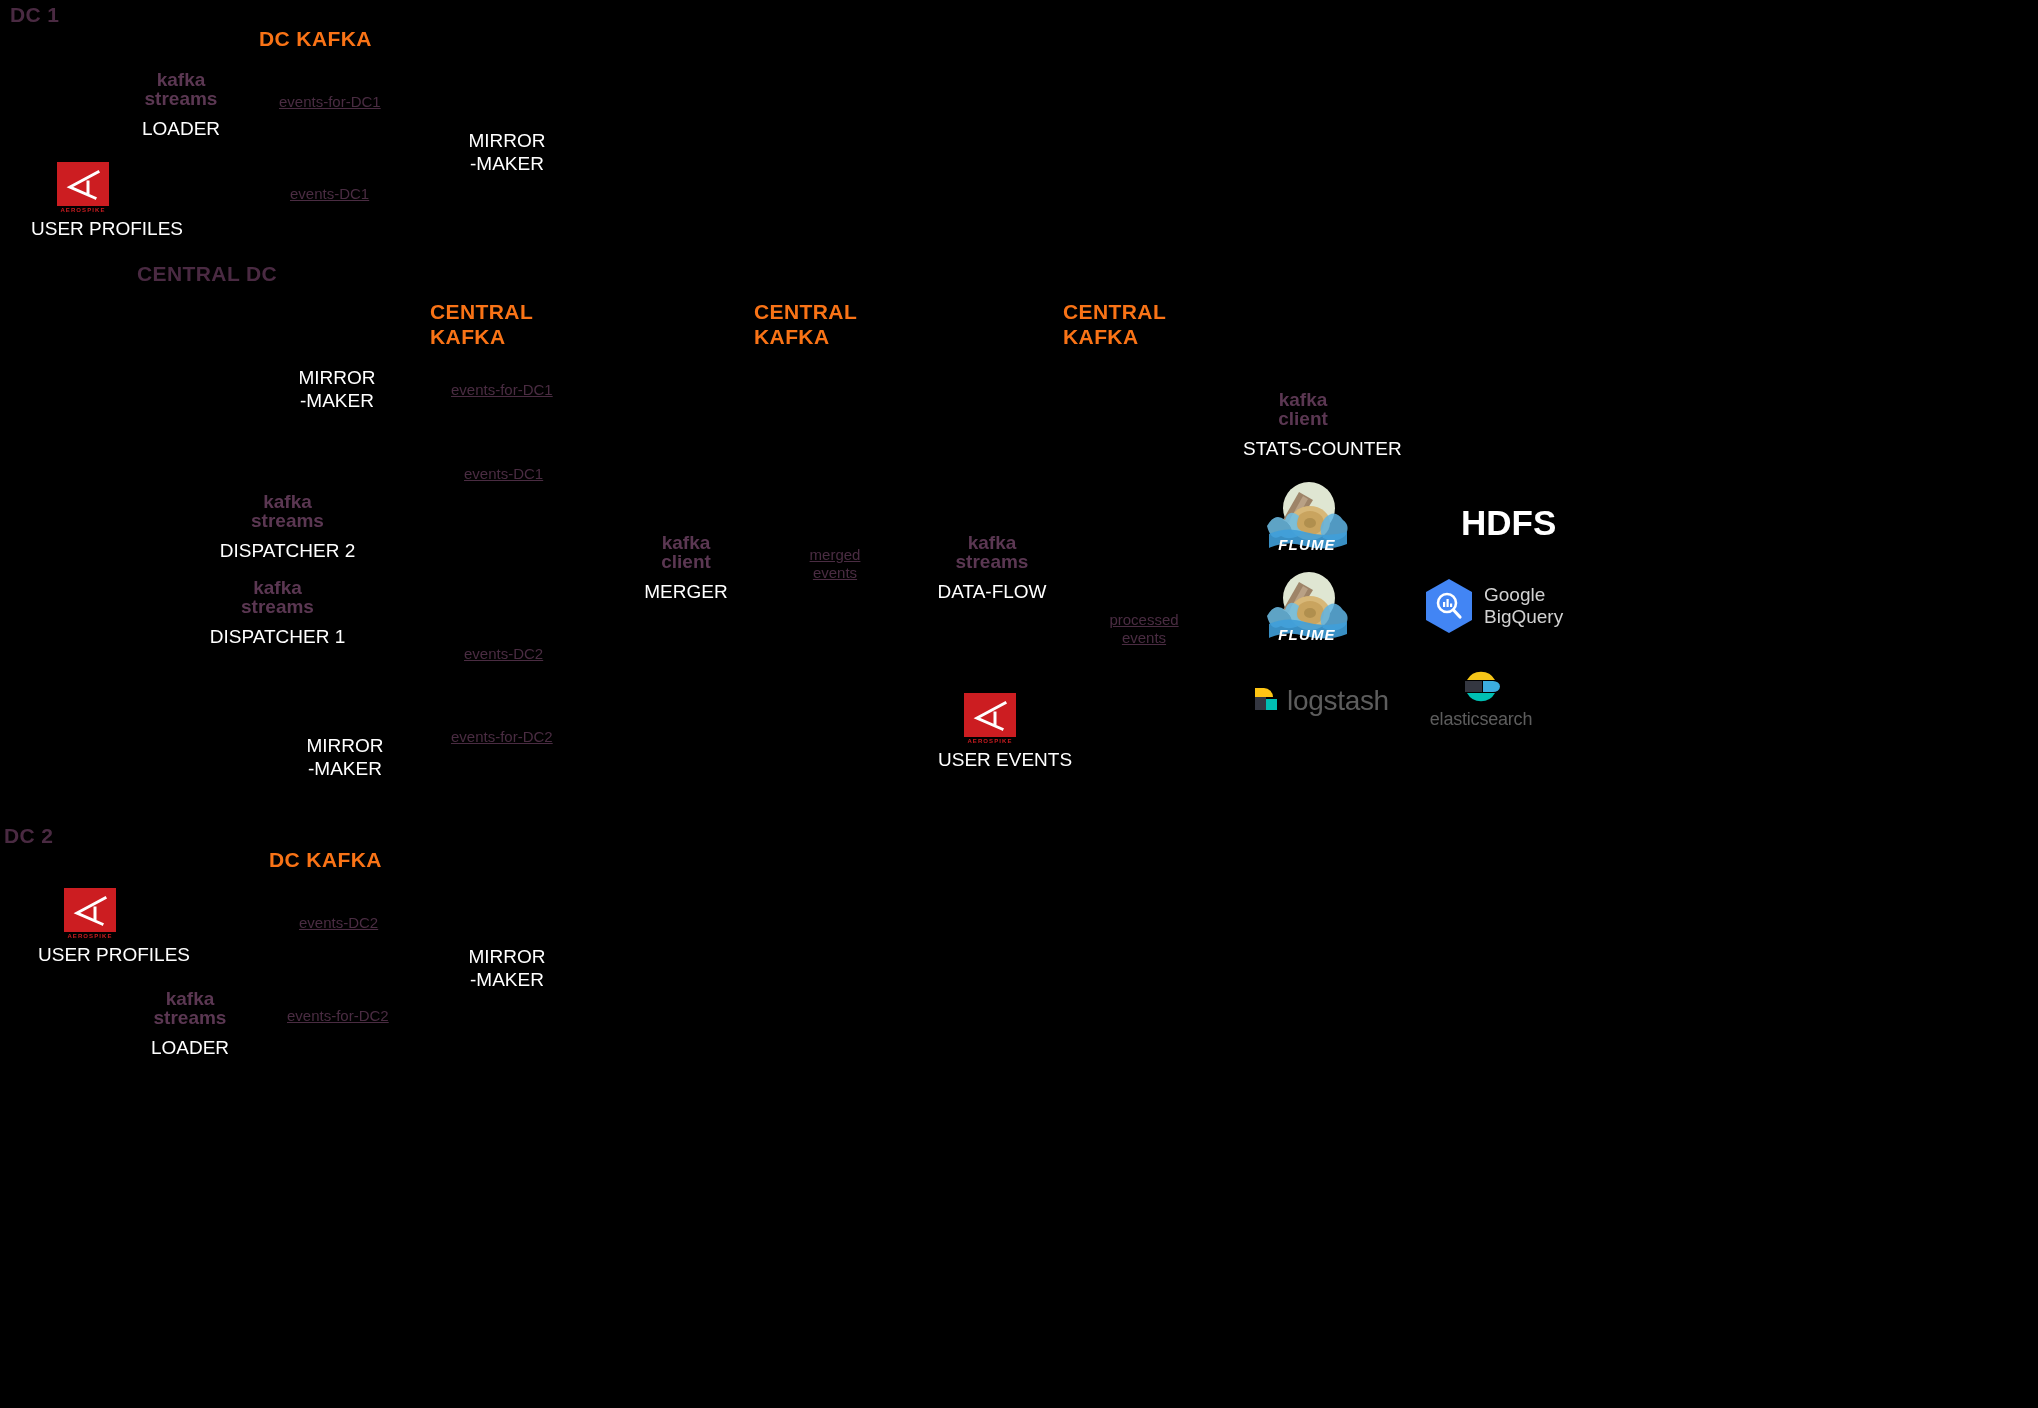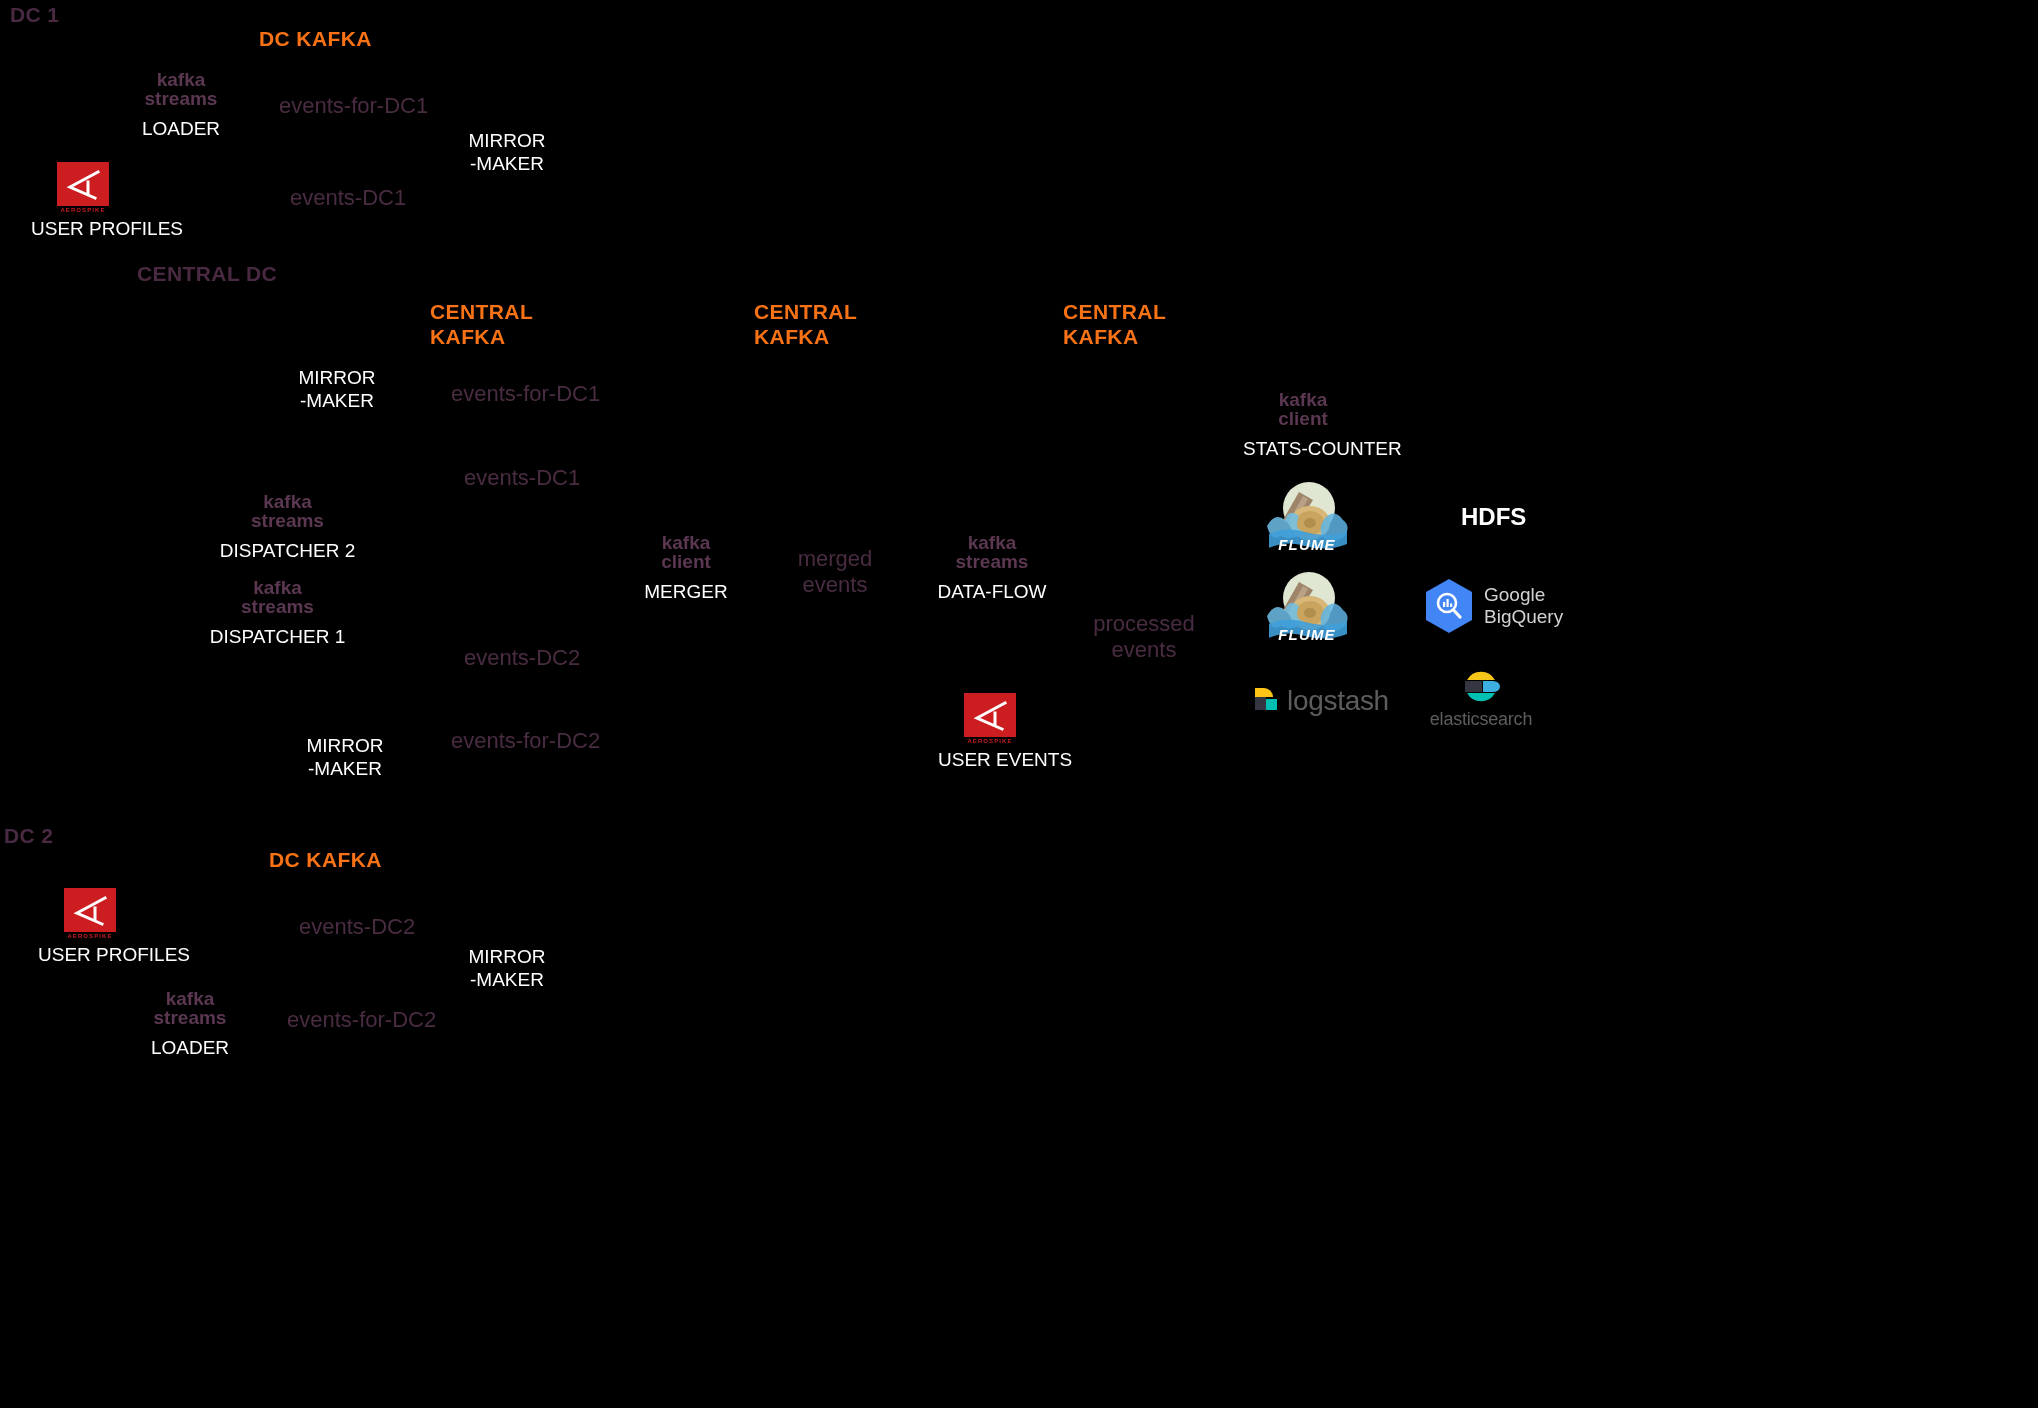--- a/index.html
+++ b/index.html
@@ -39,35 +39,36 @@
   }
   .tech-label {
     font-weight: bold;
     font-size: 19px;
     color: #5b3752;
     text-align: center;
     line-height: 1.0;
     white-space: nowrap;
   }
   .topic-label {
-    font-size: 22px;
+    font-size: 15px;
     color: #4a2c42;
     text-align: center;
     line-height: 1.2;
     white-space: nowrap;
+    text-decoration: underline;
   }
   .service-label {
     font-size: 19px;
     color: #ffffff;
     text-align: center;
     line-height: 1.2;
     white-space: nowrap;
   }
   .hdfs-label {
-    font-size: 24px;
+    font-size: 35px;
     font-weight: bold;
     color: #ffffff;
     white-space: nowrap;
   }
 
   
   .aerospike { width: 52px; }
   .aerospike .mark {
     width: 52px; height: 44px;
     background: #cc1d21;

